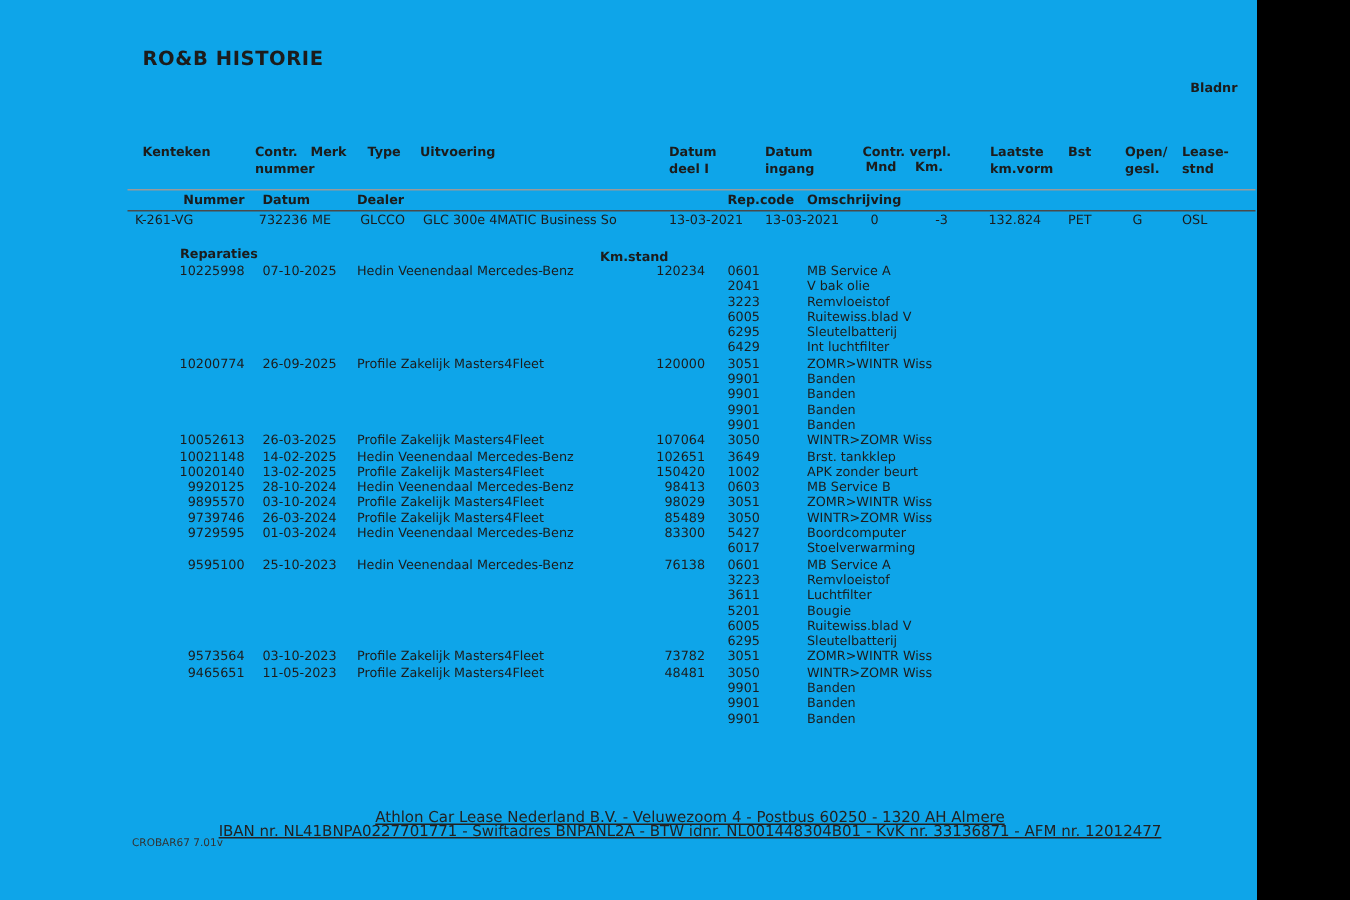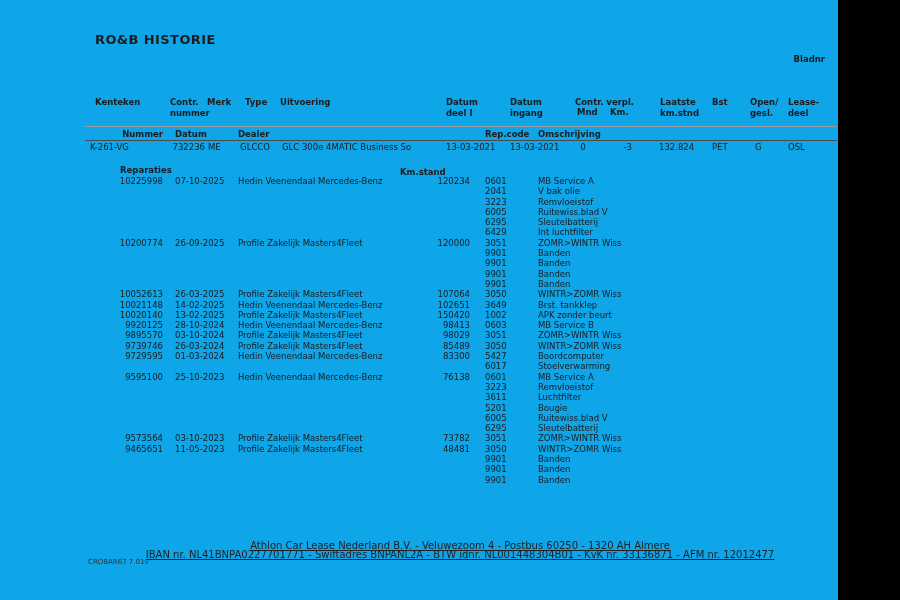--- a/index.html
+++ b/index.html
@@ -94,32 +94,32 @@
       <span>Contr. verpl.</span>
     </div>
   <div class="hdr h-mnd">
       <span>Mnd</span>
     </div>
   <div class="hdr h-km">
       <span>Km.</span>
     </div>
   <div class="hdr h-laatste">
       <span>Laatste</span>
-      <span>km.stnd</span>
+      <span>km.vorm</span>
     </div>
   <div class="hdr h-bst">
       <span>Bst</span>
     </div>
   <div class="hdr h-open">
       <span>Open/</span>
       <span>gesl.</span>
     </div>
   <div class="hdr h-lease">
       <span>Lease-</span>
-      <span>deel</span>
+      <span>stnd</span>
     </div>
 
   <div class="rule rule1"></div>
 
   <div class="hdr2 h2-nummer">Nummer</div>
   <div class="hdr2 h2-datum">Datum</div>
   <div class="hdr2 h2-dealer">Dealer</div>
   <div class="hdr2 h2-kmstand">Km.stand</div>
   <div class="hdr2 h2-repcode">Rep.code</div>
   <div class="hdr2 h2-omschr">Omschrijving</div>

